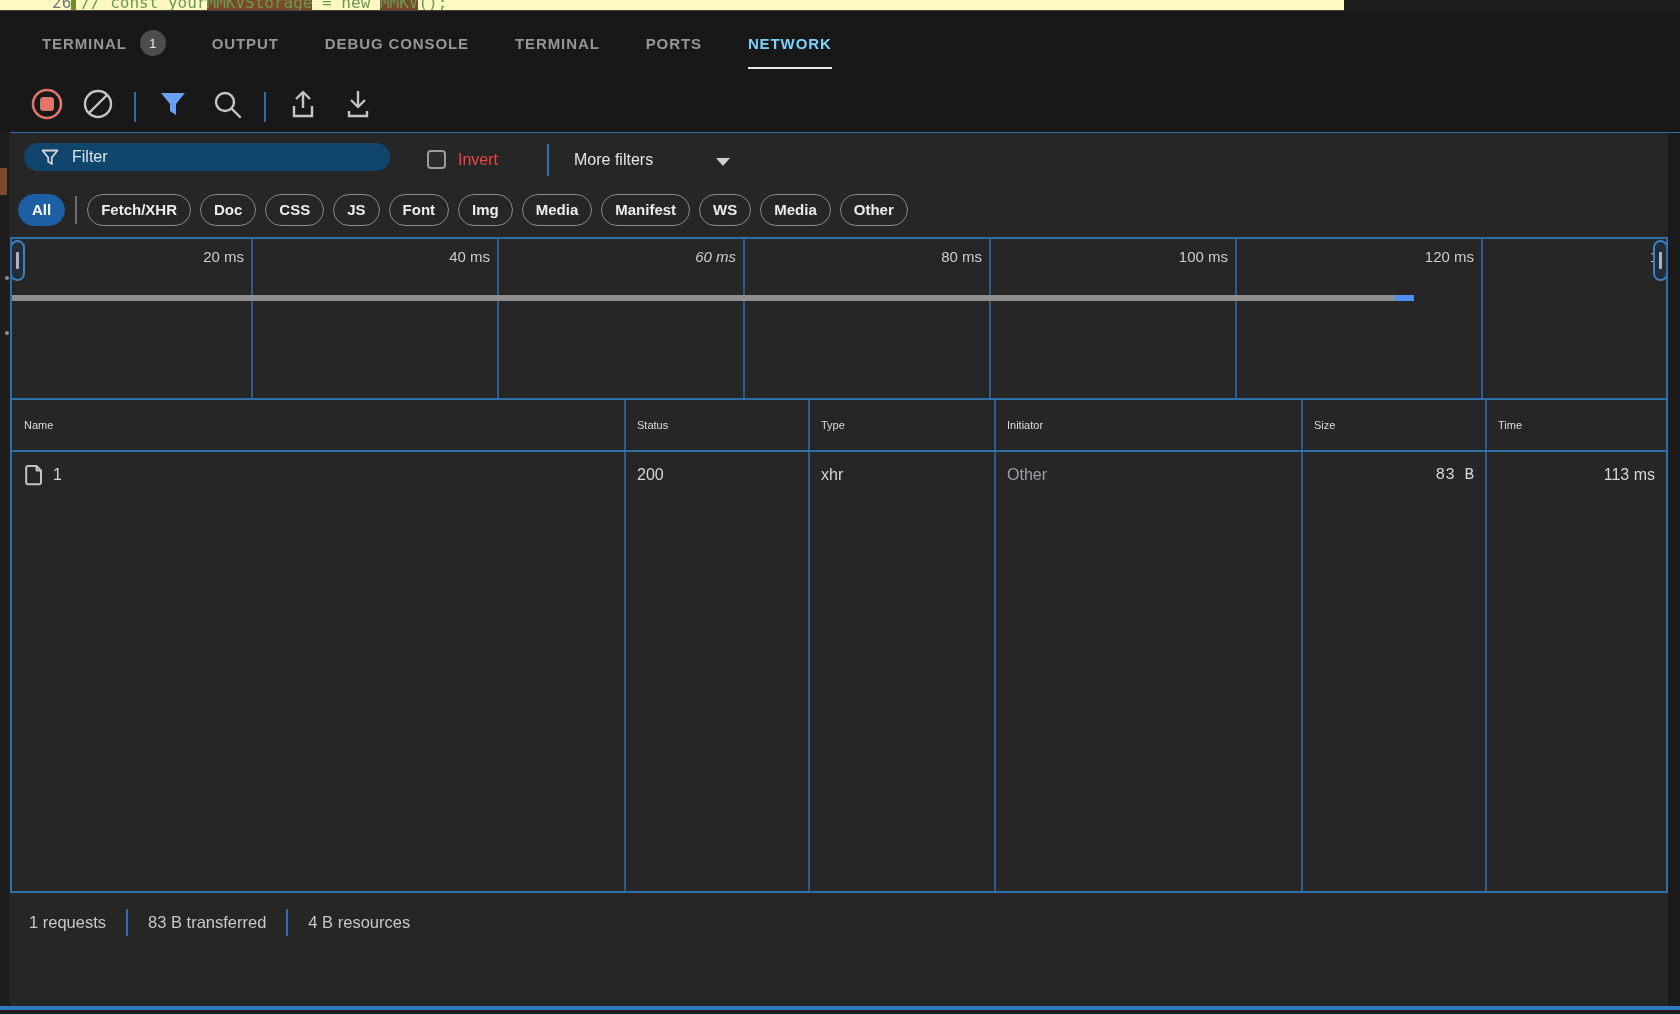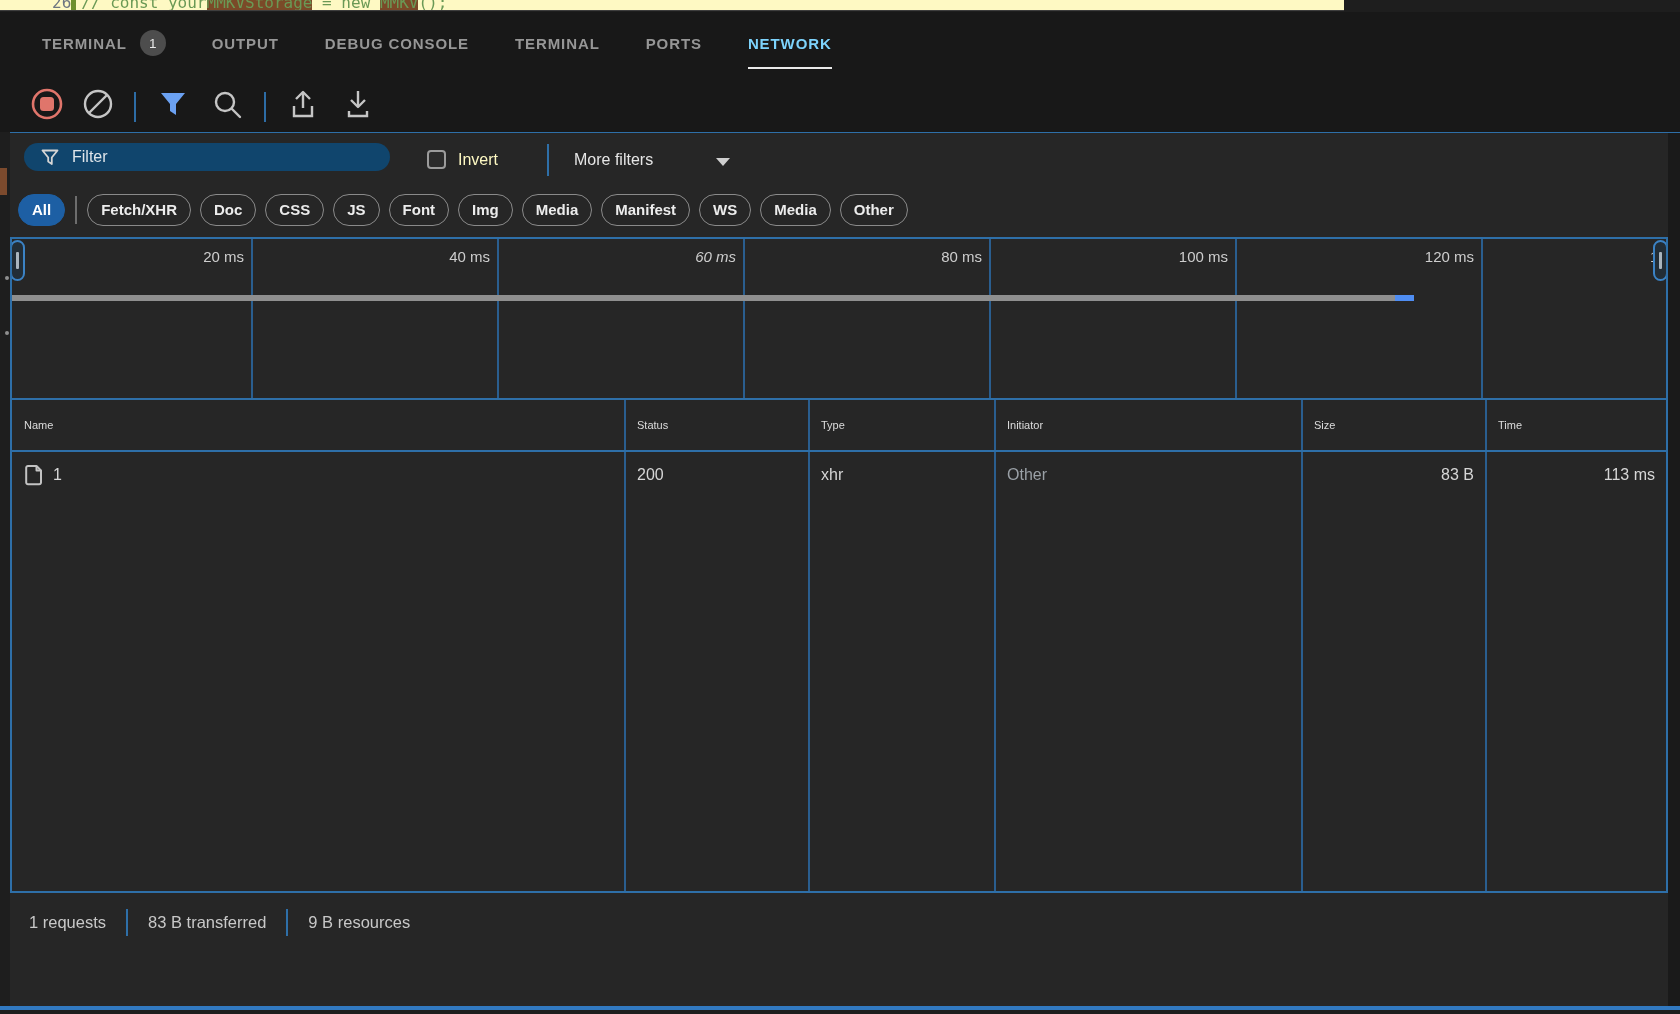--- a/index.html
+++ b/index.html
@@ -35,21 +35,21 @@
   
   .deco-brown{ position:absolute; left:0; top:168px; width:7px; height:27px; background:#7c4a2d; }
   .deco-dot{ position:absolute; width:4px; height:4px; border-radius:50%; background:#8f8f8f; }
 
   
   .filter-pill{ position:absolute; left:14px; top:10px; width:366px; height:28px; border-radius:18px; background:#10456d; display:flex; align-items:center; padding-left:17px; }
   .filter-pill svg{ flex:0 0 auto; }
   .filter-input{ background:transparent; border:none; outline:none; color:#e4e4e4; font-size:16px; margin-left:13px; width:300px; font-family:"Liberation Sans", sans-serif; }
   .filter-input::placeholder{ color:#dfe5ea; opacity:1; }
   .invert-box{ position:absolute; left:417px; top:17px; width:19px; height:19px; border:2px solid #9b9b9b; border-radius:4px; background:#2b2b2b; cursor:pointer; }
-  .invert-label{ position:absolute; left:448px; top:18px; font-size:16px; color:#fef9c3; }
+  .invert-label{ position:absolute; left:448px; top:18px; font-size:16px; color:#ef4444; }
   .fr-divider{ position:absolute; left:537px; top:11px; width:2px; height:32px; background:#2e6fa8; }
   .more-filters{ position:absolute; left:564px; top:18px; font-size:16px; color:#e6e6e6; cursor:pointer; }
   .caret-down{ position:absolute; left:706px; top:25px; width:0; height:0; border-left:7px solid transparent; border-right:7px solid transparent; border-top:8px solid #cfcfcf; cursor:pointer; }
 
   
   .chips-row{ position:absolute; left:8px; top:60px; height:33px; display:flex; align-items:center; }
   .chip{ height:32px; border:1.5px solid #8a8a8a; border-radius:16px; color:#ececec; font-size:15px; font-weight:600; display:flex; align-items:center; padding:0 13px; margin-right:9px; cursor:pointer; background:transparent; white-space:nowrap; }
   .chip.selected{ background:#1d5fa4; border-color:#1d5fa4; color:#fff; }
   .chip-sep{ width:2px; height:28px; background:#6d6d6d; margin:0 10px 0 1px; }
 
@@ -239,29 +239,29 @@
             <svg width="20" height="22" viewBox="0 0 20 22">
                 <path d="M4 2 h8.5 L17 6.5 V18.5 a1.8 1.8 0 0 1 -1.8 1.8 H4 a1.8 1.8 0 0 1 -1.8 -1.8 V3.8 A1.8 1.8 0 0 1 4 2 Z" fill="none" stroke="#c3c3c3" stroke-width="2" stroke-linejoin="round"></path>
                 <path d="M12.5 2 V6.5 H17" fill="none" stroke="#c3c3c3" stroke-width="2" stroke-linejoin="round"></path>
               </svg>
           </span>
           <span>1</span>
         </div>
         <div class="td" style="left:613px; width:183px;">200</div>
         <div class="td" style="left:797px; width:185px;">xhr</div>
         <div class="td dim" style="left:983px; width:306px;">Other</div>
-        <div class="td right" style="left:1290px; width:183px;">83 B</div>
+        <div class="td right" style="left:1290px; width:183px;font-family:Liberation Mono, monospace;">83 B</div>
         <div class="td right" style="left:1474px; width:180px;">113 ms</div>
       </div>
     </div>
 
     <div class="statusbar">
       <span class="sb-item sb-req">1 requests</span>
       <span class="sb-div"></span>
       <span class="sb-item sb-trans">83 B transferred</span>
       <span class="sb-div"></span>
-      <span class="sb-item sb-res">9 B resources</span>
+      <span class="sb-item sb-res">4 B resources</span>
     </div>
   </div>
 
   <div class="right-strip"></div>
   <div class="bottom-edge"></div>
 </div>
 
 </body></html>

